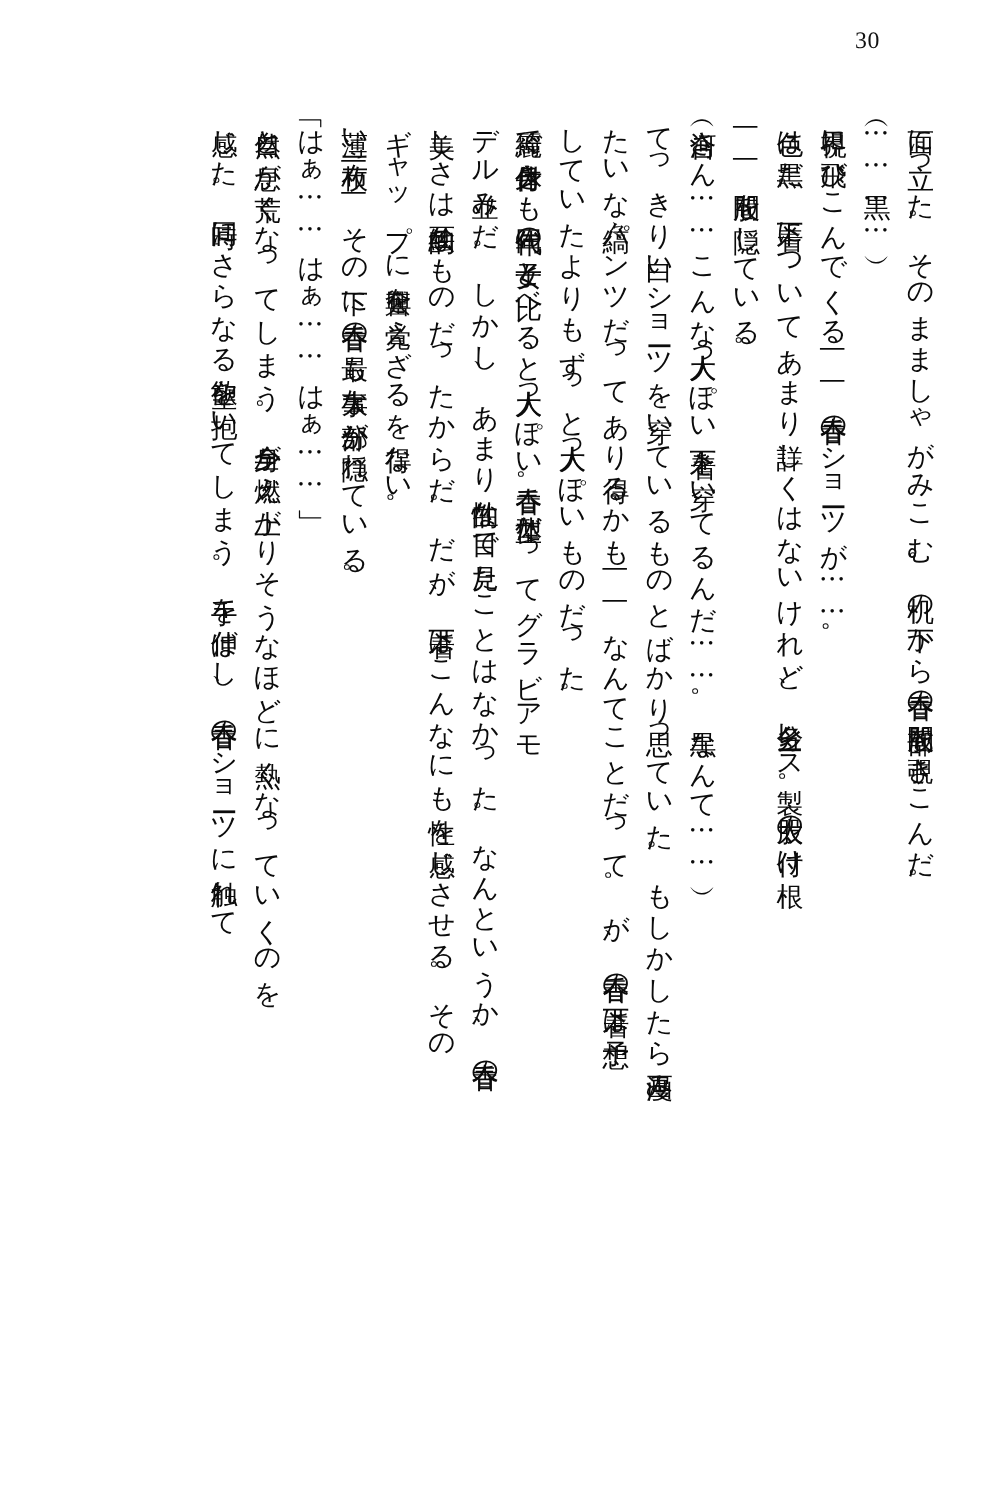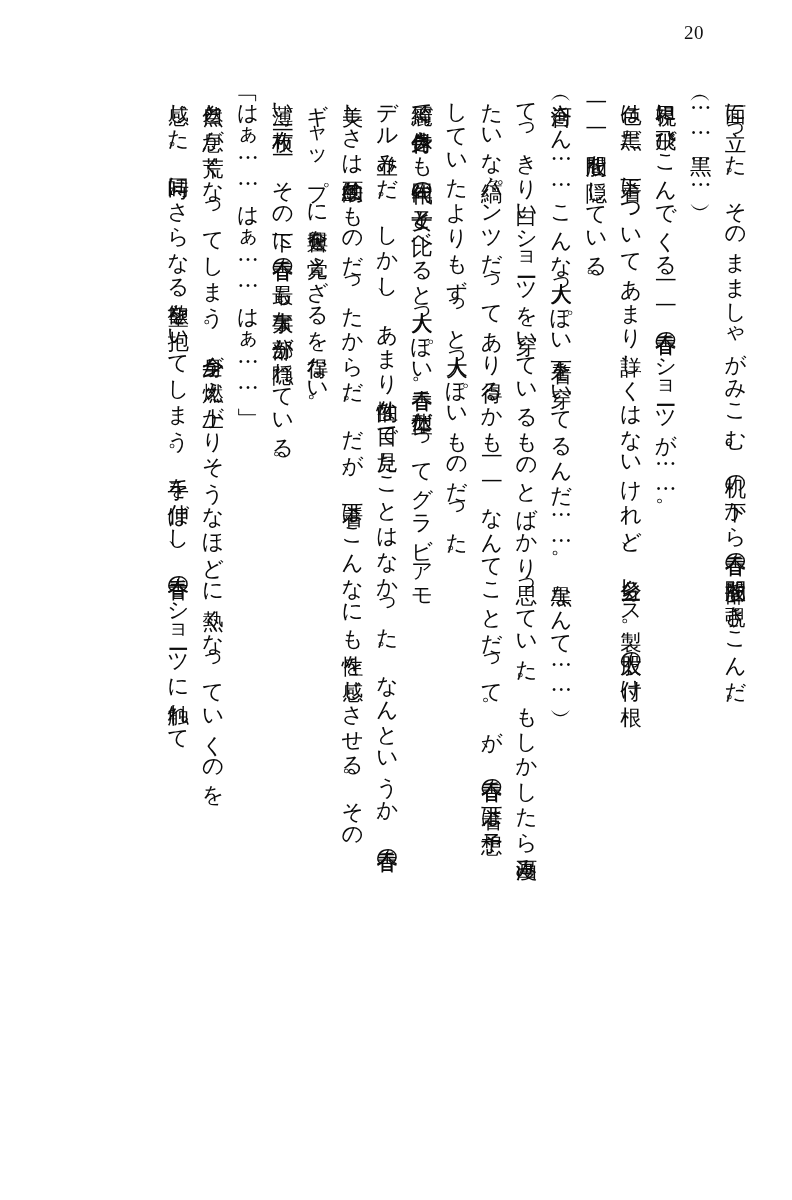--- a/index.html
+++ b/index.html
@@ -56,21 +56,21 @@
     margin: 0;
     padding: 0;
     text-indent: 0;
   }
 </style>
 </head>
 <body>
 
 <div class="page">
 
-  <div class="page-number">20</div>
+  <div class="page-number">30</div>
 
   <div class="text-body">
     <p>面に立った。そのまましゃがみこむ。机の下から春香の股間部を覗きこんだ。</p>
     <p>（……黒……）</p>
     <p>視界に飛びこんでくる——春香のショーツが……。</p>
     <p>色は黒だ。下着についてあまり詳しくはないけれど、多分レース製。太股の付け根</p>
     <p>——股間を隠している。</p>
     <p>（河合さん……こんな大人っぽい下着を穿いてるんだ……。黒なんて……）</p>
     <p>てっきり白いショーツを穿いているものとばかり思っていた。もしかしたら漫画み</p>
     <p>たいな縞々パンツだってあり得るかも——なんてことだって。が、春香の下着は予想</p>

